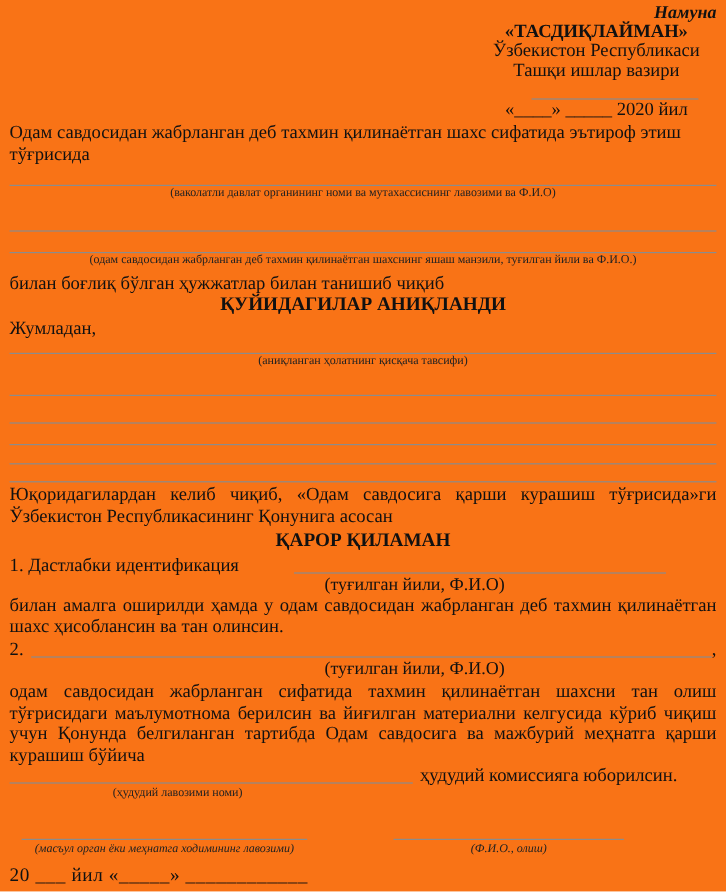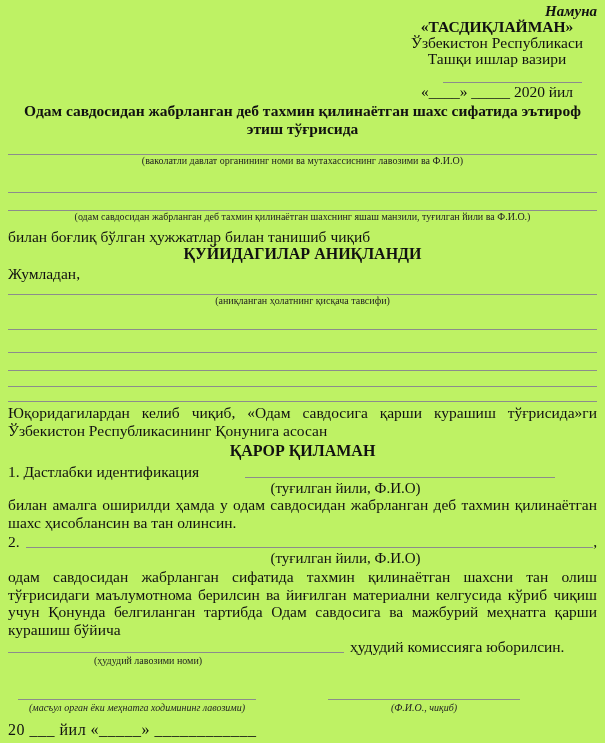--- a/index.html
+++ b/index.html
@@ -1,36 +1,36 @@
 <!DOCTYPE html>
 <html><head>
 <meta charset="utf-8">
 <style>
   html,body { margin:0; padding:0; background:#ffffff; }
   .page {
     position:relative;
     width:605px; height:743px;
     box-sizing:border-box;
     padding:3px 8px 0 8px;
-    background:#bef264;
+    background:#f97316;
     color:#111111;
     font-family:"Liberation Serif", serif;
     font-size:15.5px;
     line-height:17px;
     overflow:hidden;
   }
   
   .approval { width:200px; margin-left:auto; text-align:center; }
   .approval > div { line-height:16px; }
   .sample { font-weight:bold; font-style:italic; text-align:right; font-size:15px; }
   .approve { font-weight:bold; }
   .approval .hr { border-bottom:1px solid #8c8c8c; height:0; width:139px; margin:15px 15px 0 auto; }
   .approval .date { text-align:center; margin-top:1px; }
 
-  .title { font-weight:bold; font-size:15.5px; line-height:17.5px; text-align:center; margin-top:2px; }
+  .title { font-weight:normal; font-size:15.5px; line-height:17.5px; text-align:left; margin-top:2px; }
   .headc { font-weight:bold; font-size:16px; line-height:17px; text-align:center; }
 
   .fill { border-bottom:1px solid #8c8c8c; height:0; }
   .cap { font-size:10px; line-height:11px; text-align:center; color:#222222; }
   .cap-mid { font-size:15px; line-height:16px; text-align:center; padding-left:86px; }
   .cap-comm { font-size:10px; line-height:11px; text-align:center; width:220px; margin-left:30px; color:#222222; }
 
   .para { text-align:justify; line-height:17.5px; }
   .row { display:flex; }
   .blank { flex:1; border-bottom:1px solid #8c8c8c; margin:0 0 2px 6px; }
@@ -106,19 +106,19 @@
   </div>
   <div class="cap-comm">(ҳудудий лавозими номи)</div>
 
   <div class="sig-row">
     <div class="sig sig-left">
       <div class="sig-line"></div>
       <div class="sig-cap">(масъул орган ёки меҳнатга ходимининг лавозими)</div>
     </div>
     <div class="sig sig-right">
       <div class="sig-line"></div>
-      <div class="sig-cap">(Ф.И.О., чиқиб)</div>
+      <div class="sig-cap">(Ф.И.О., олиш)</div>
     </div>
   </div>
 
   <div class="foot-date">20 ___ йил «_____» ____________</div>
 
 </div>
 
 </body></html>

